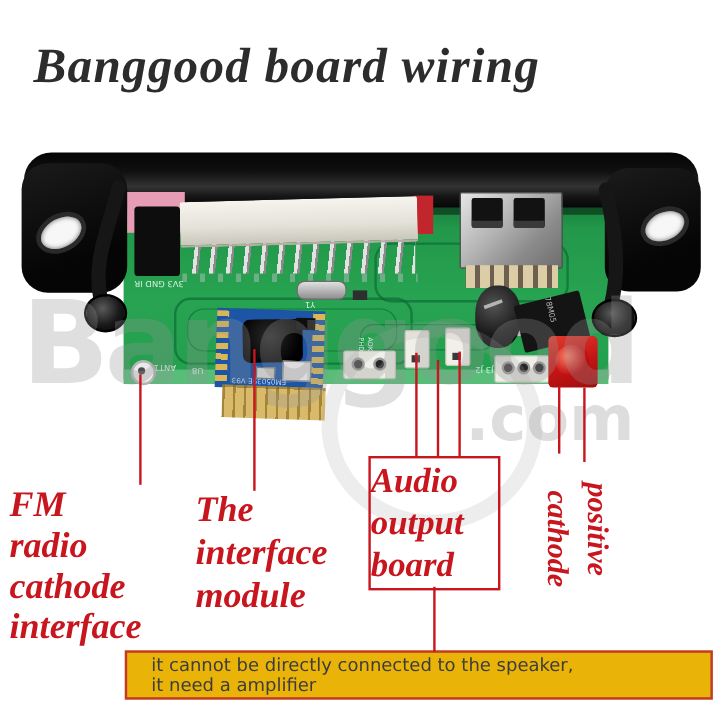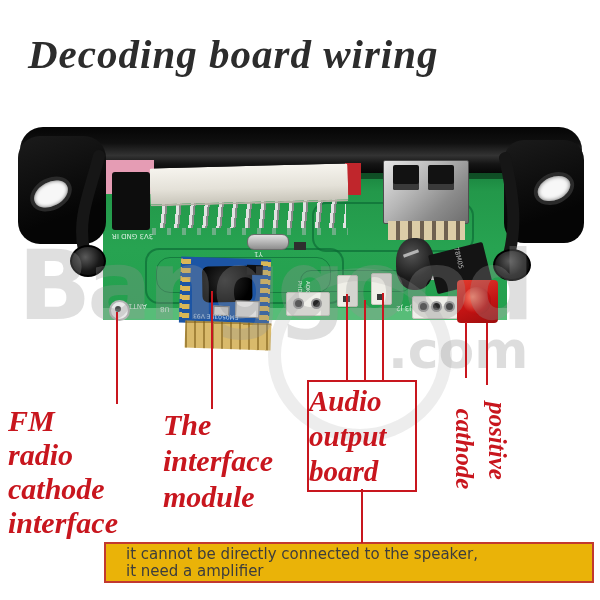--- a/index.html
+++ b/index.html
@@ -126,21 +126,21 @@
   
   .note-box{left:104px;top:542px;width:486px;height:37px;border:2px solid #c2392f;background:#eab308;z-index:9;}
   .note-text{left:20px;top:2px;font-family:"DejaVu Sans",sans-serif;font-size:15px;line-height:17px;
      color:#3d3d3d;white-space:nowrap;}
 </style>
 </head>
 <body>
 
 <div class="canvas">
 
-  <div class="abs title">Decoding board wiring</div>
+  <div class="abs title">Banggood board wiring</div>
 
   <div class="abs bracket-bar"></div>
   <div class="abs ear ear-left"></div>
   <div class="abs ear ear-right"></div>
   <div class="abs hole hole-left"></div>
   <div class="abs hole hole-right"></div>
 
   <div class="abs pcb"></div>
   <div class="abs pcb-edge"></div>
   <div class="abs pcb-shadow"></div>

